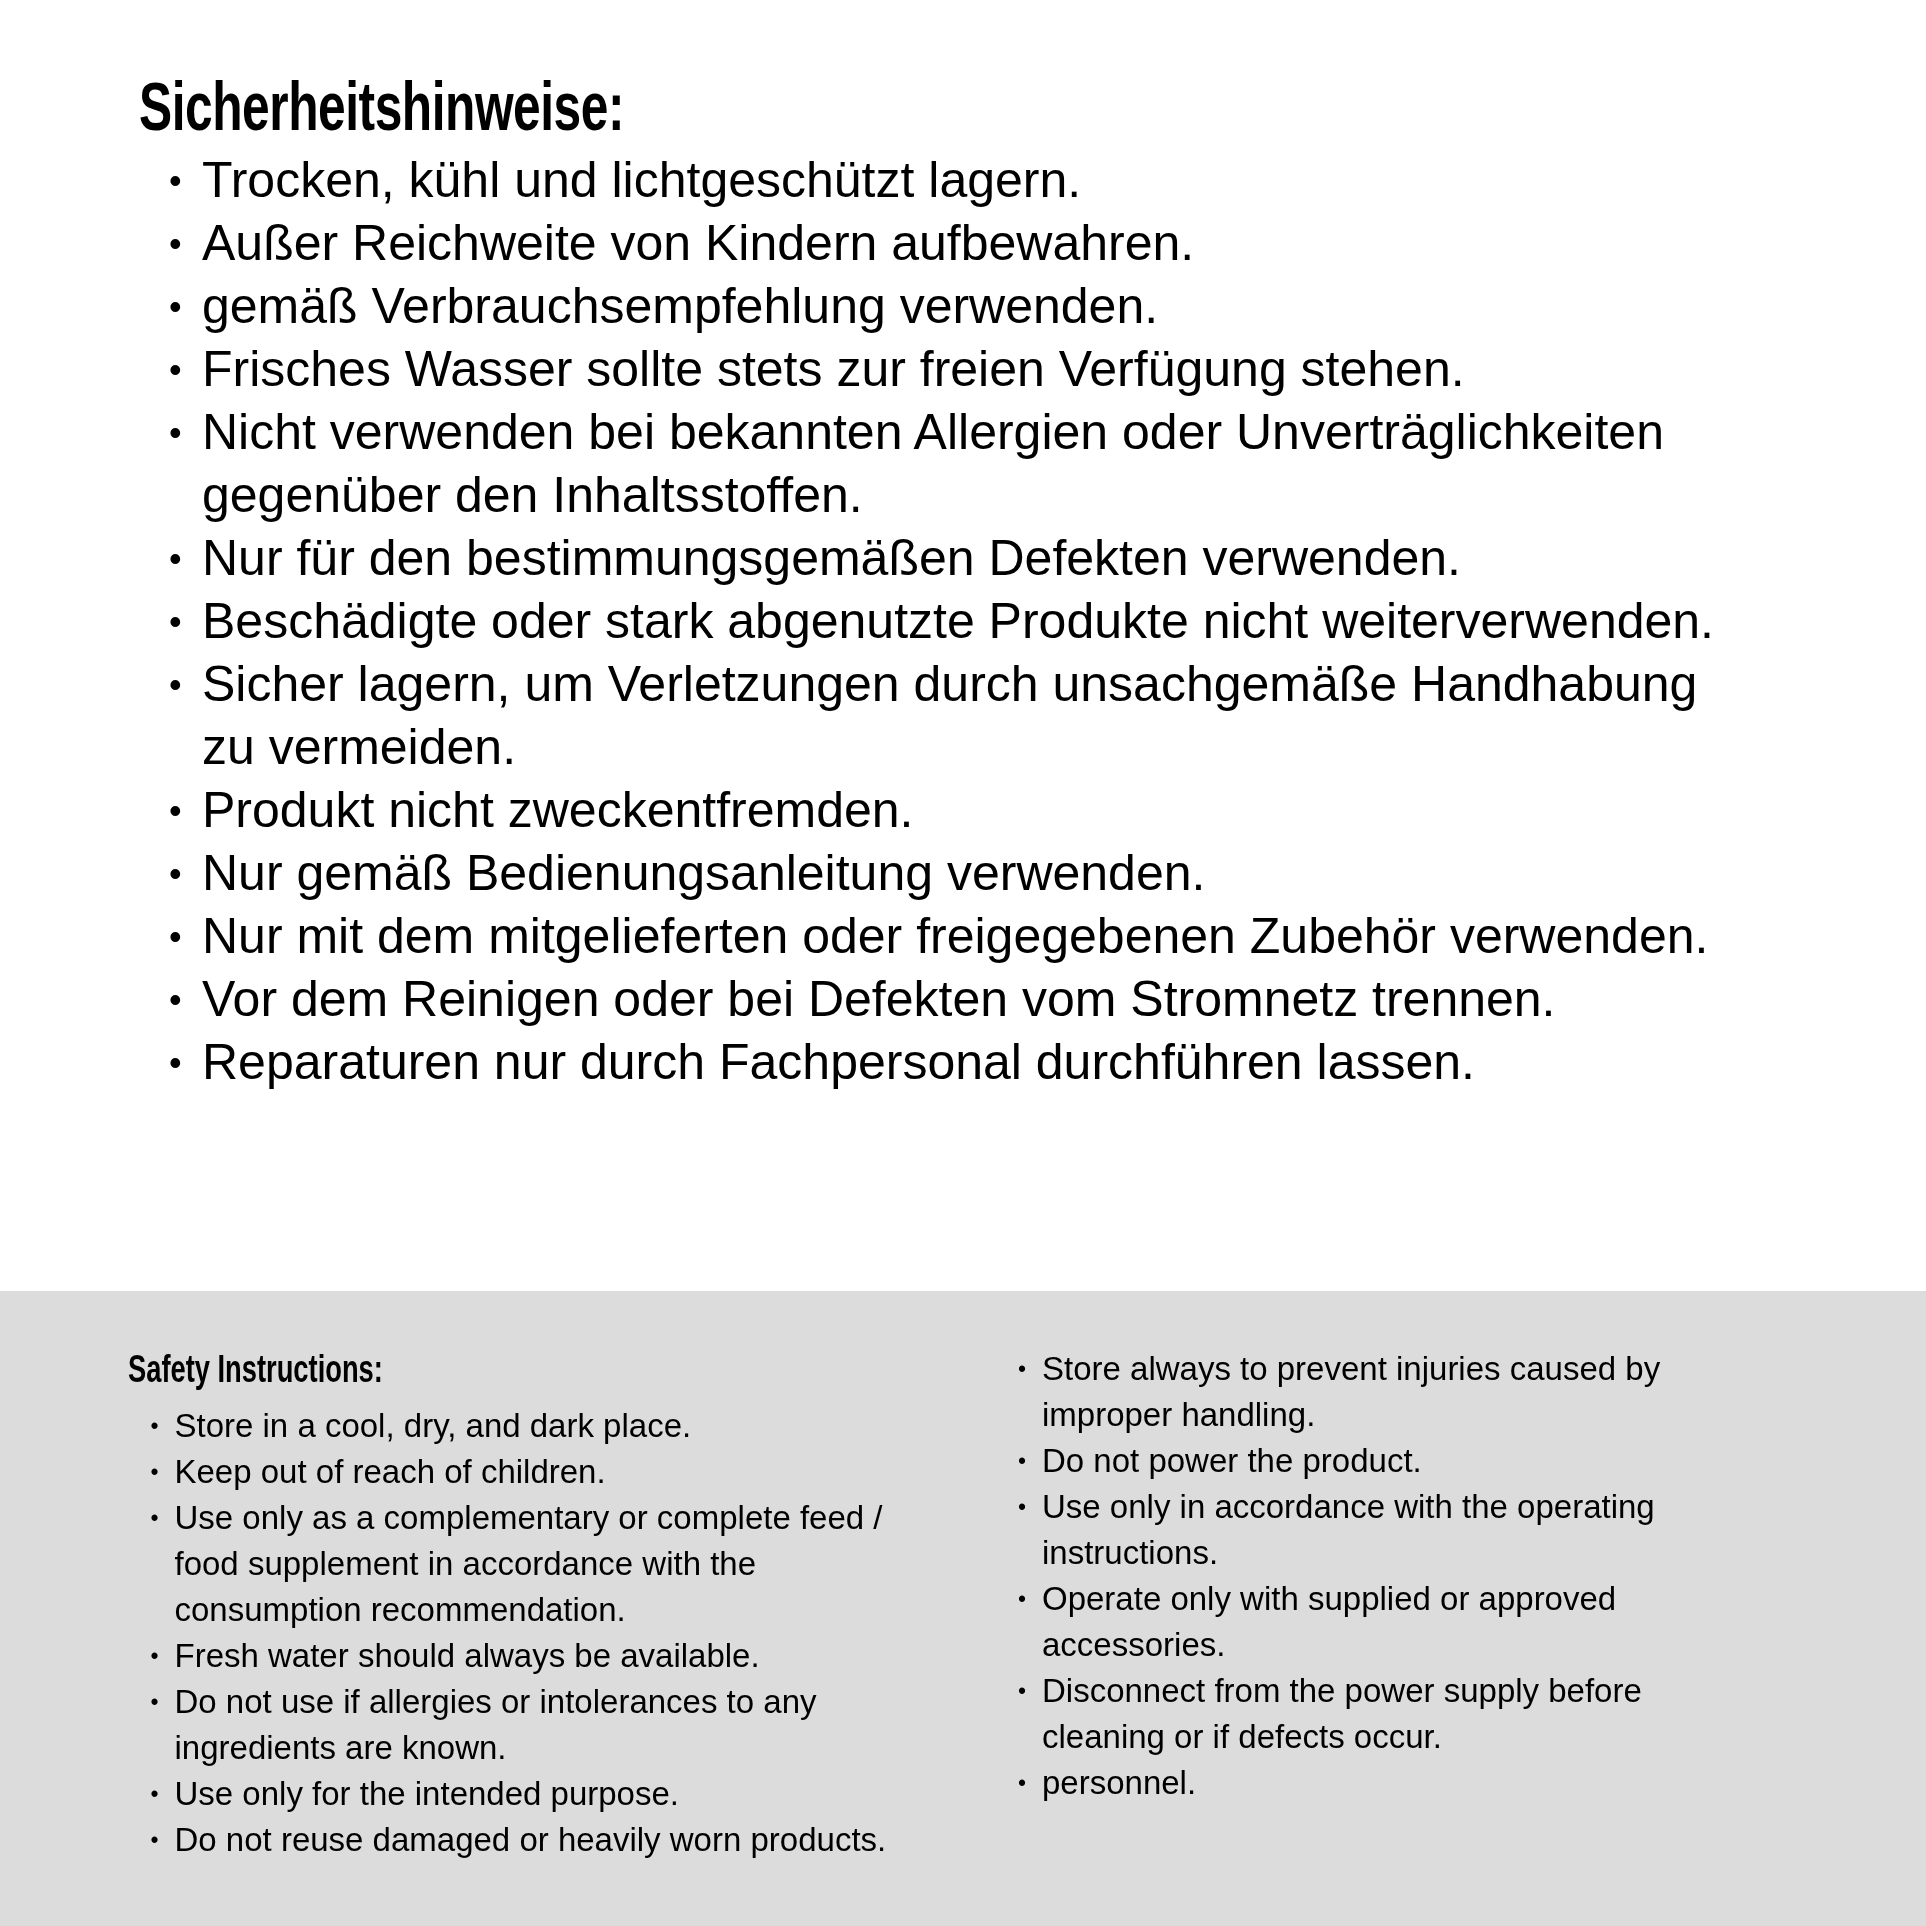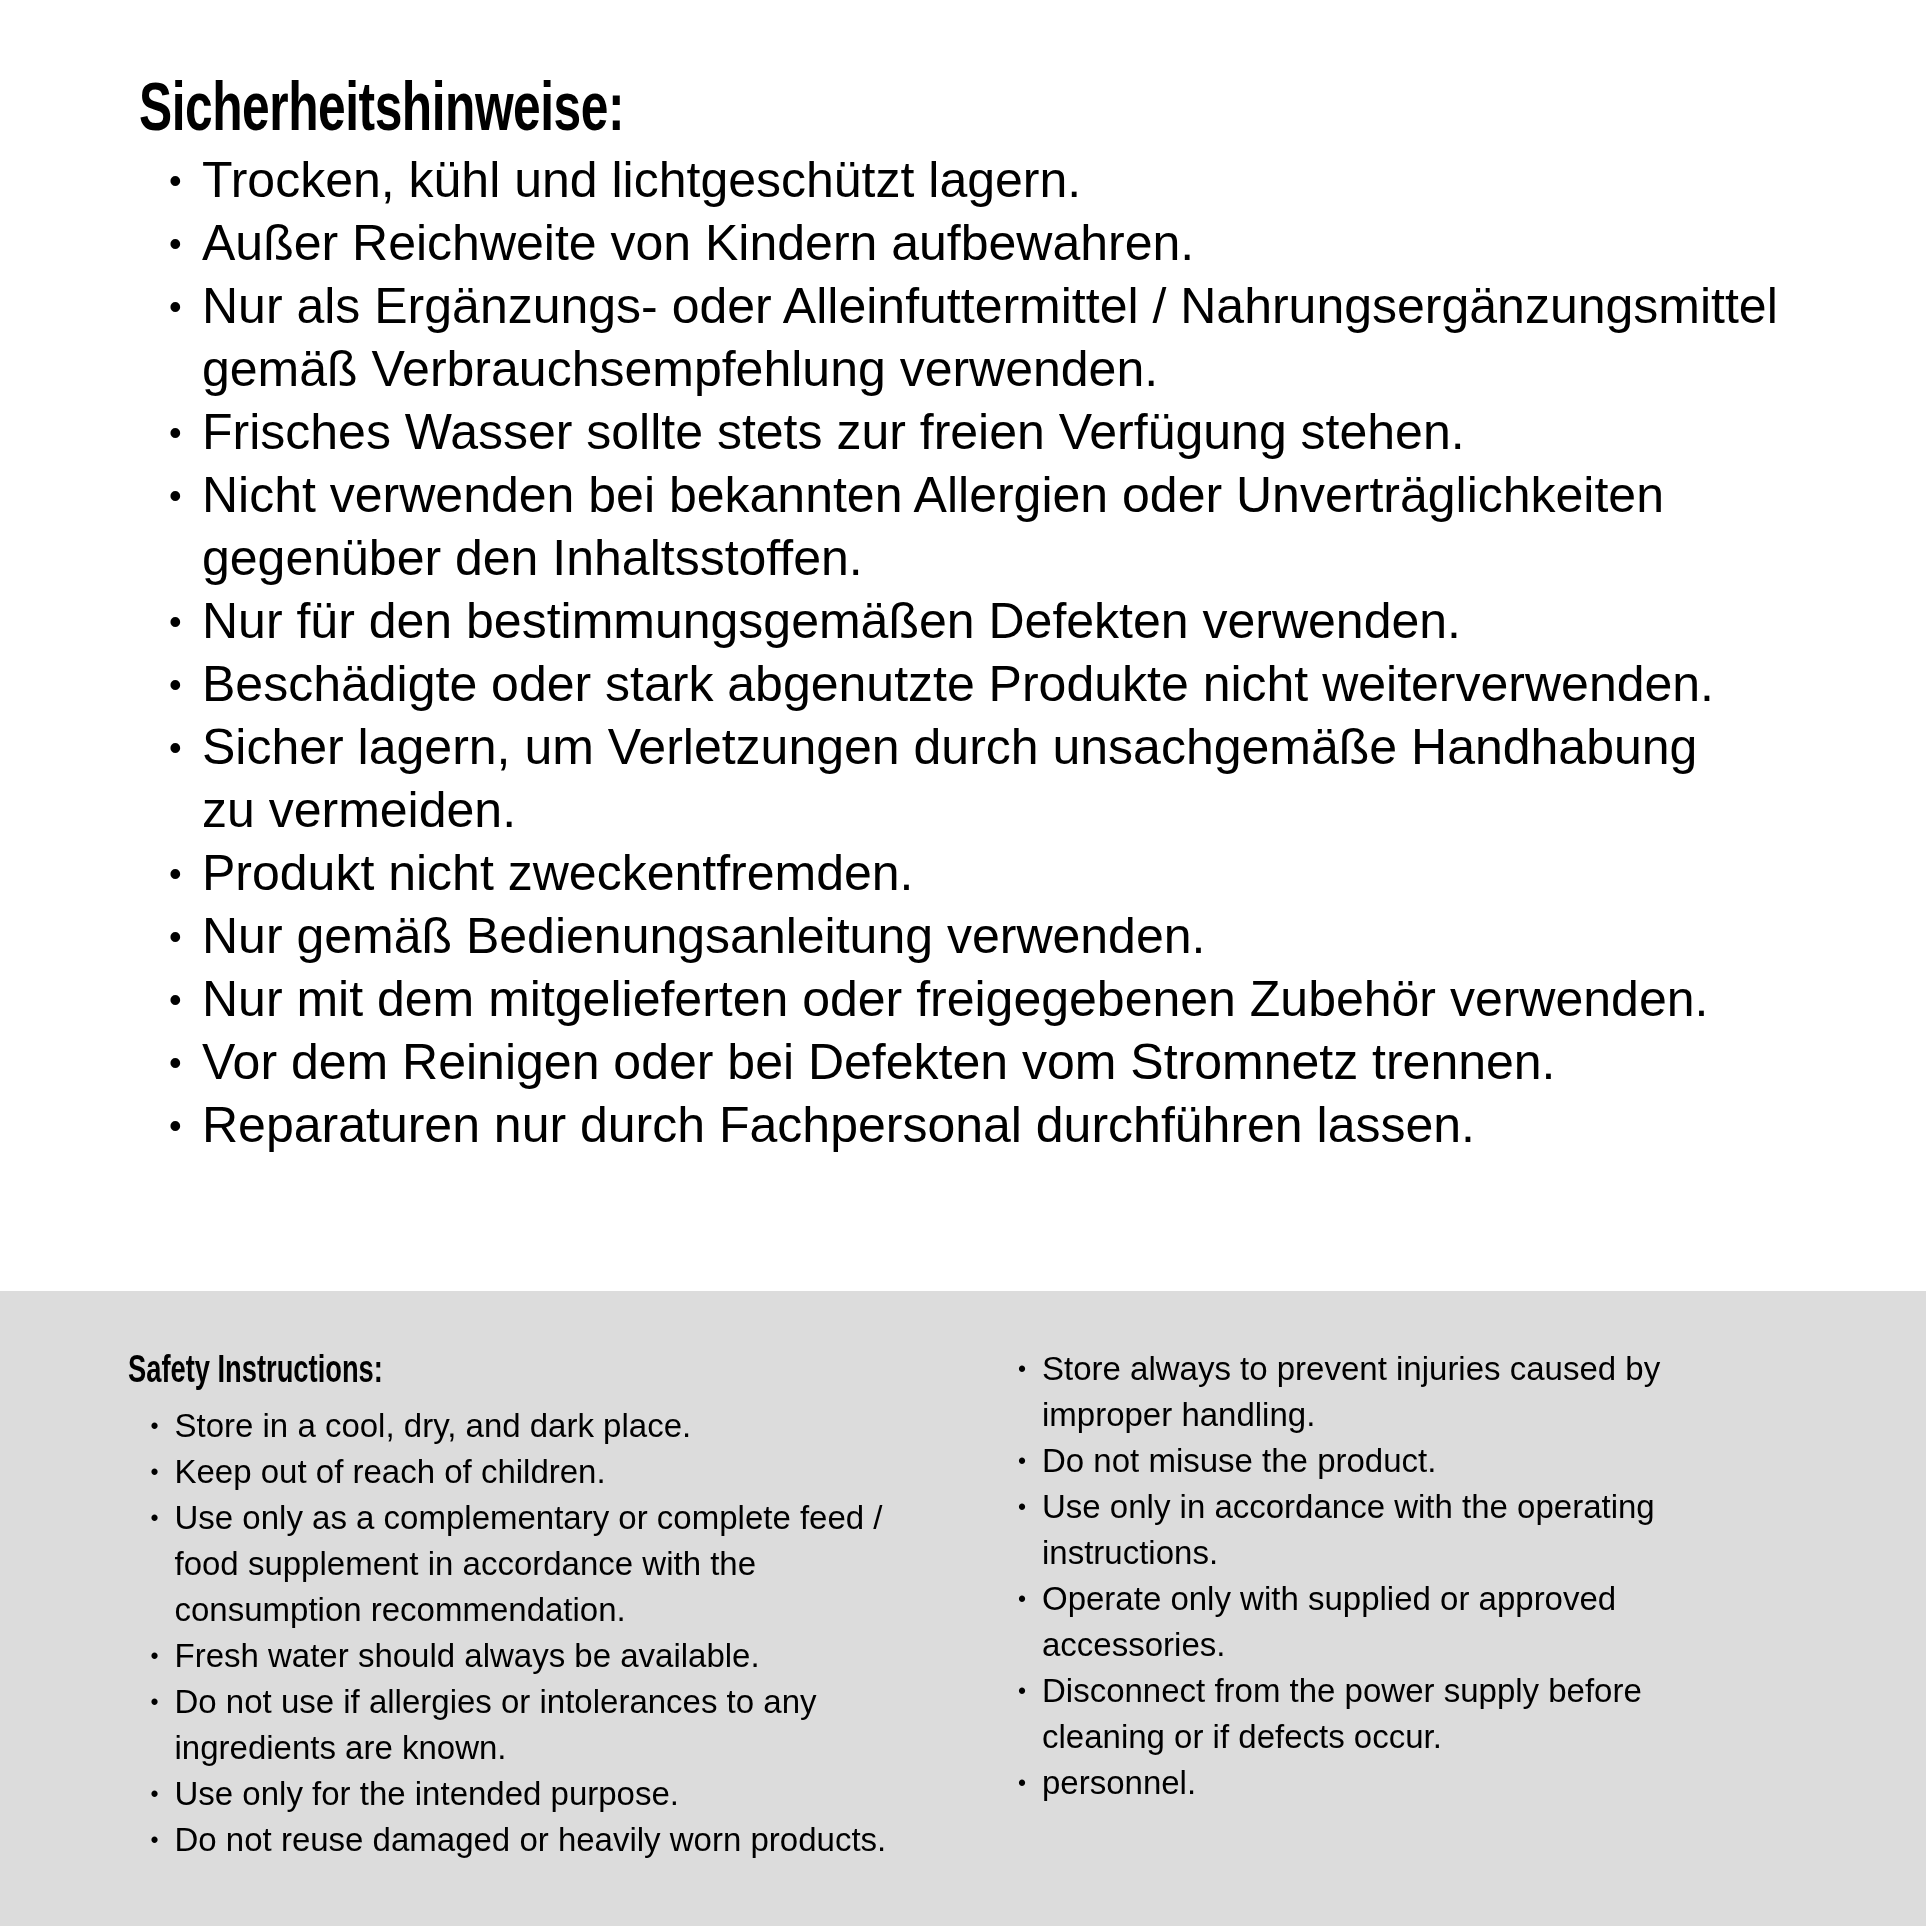--- a/index.html
+++ b/index.html
@@ -97,21 +97,20 @@
         </li>
         <li class="item">
           <span class="bullet">•</span>
           <span class="lines">
             <span class="ln">Außer Reichweite von Kindern aufbewahren.</span>
           </span>
         </li>
         <li class="item">
           <span class="bullet">•</span>
           <span class="lines">
-            <span class="ln">Nur als Ergänzungs- oder Alleinfuttermittel / Nahrungsergänzungsmittel</span>
             <span class="ln">gemäß Verbrauchsempfehlung verwenden.</span>
           </span>
         </li>
         <li class="item">
           <span class="bullet">•</span>
           <span class="lines">
             <span class="ln">Frisches Wasser sollte stets zur freien Verfügung stehen.</span>
           </span>
         </li>
         <li class="item">
@@ -229,21 +228,21 @@
           <li class="item">
             <span class="bullet">•</span>
             <span class="lines">
               <span class="ln">Store always to prevent injuries caused by</span>
               <span class="ln">improper handling.</span>
             </span>
           </li>
           <li class="item">
             <span class="bullet">•</span>
             <span class="lines">
-              <span class="ln">Do not misuse the product.</span>
+              <span class="ln">Do not power the product.</span>
             </span>
           </li>
           <li class="item">
             <span class="bullet">•</span>
             <span class="lines">
               <span class="ln">Use only in accordance with the operating</span>
               <span class="ln">instructions.</span>
             </span>
           </li>
           <li class="item">

